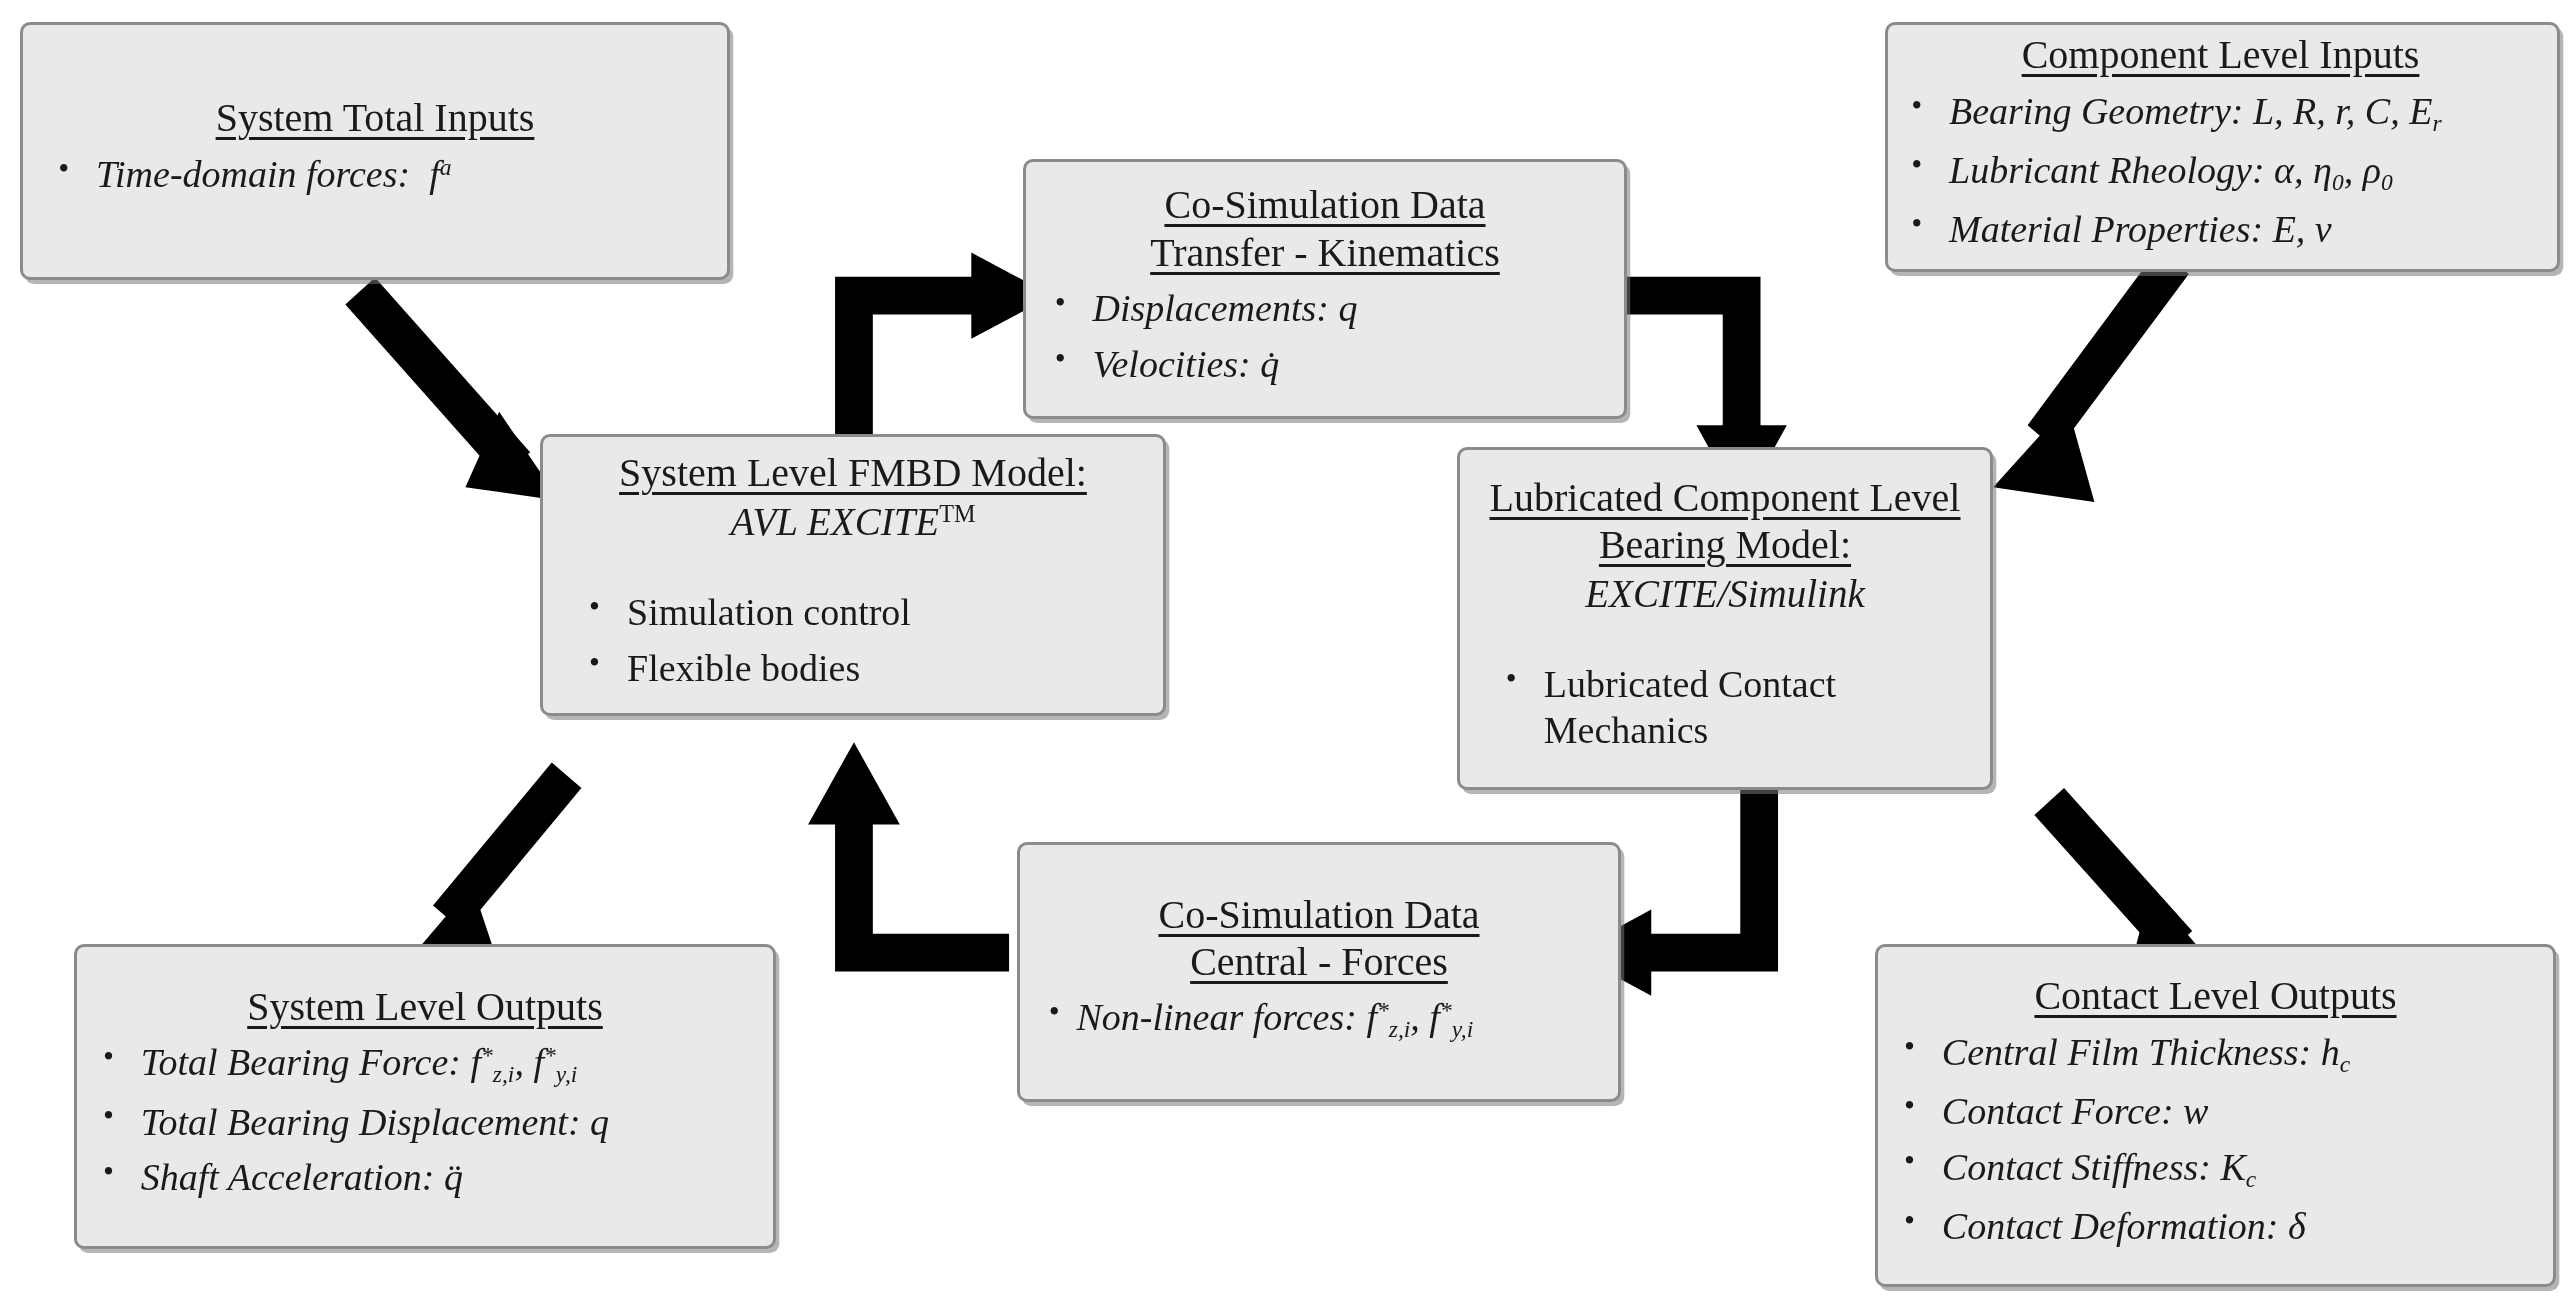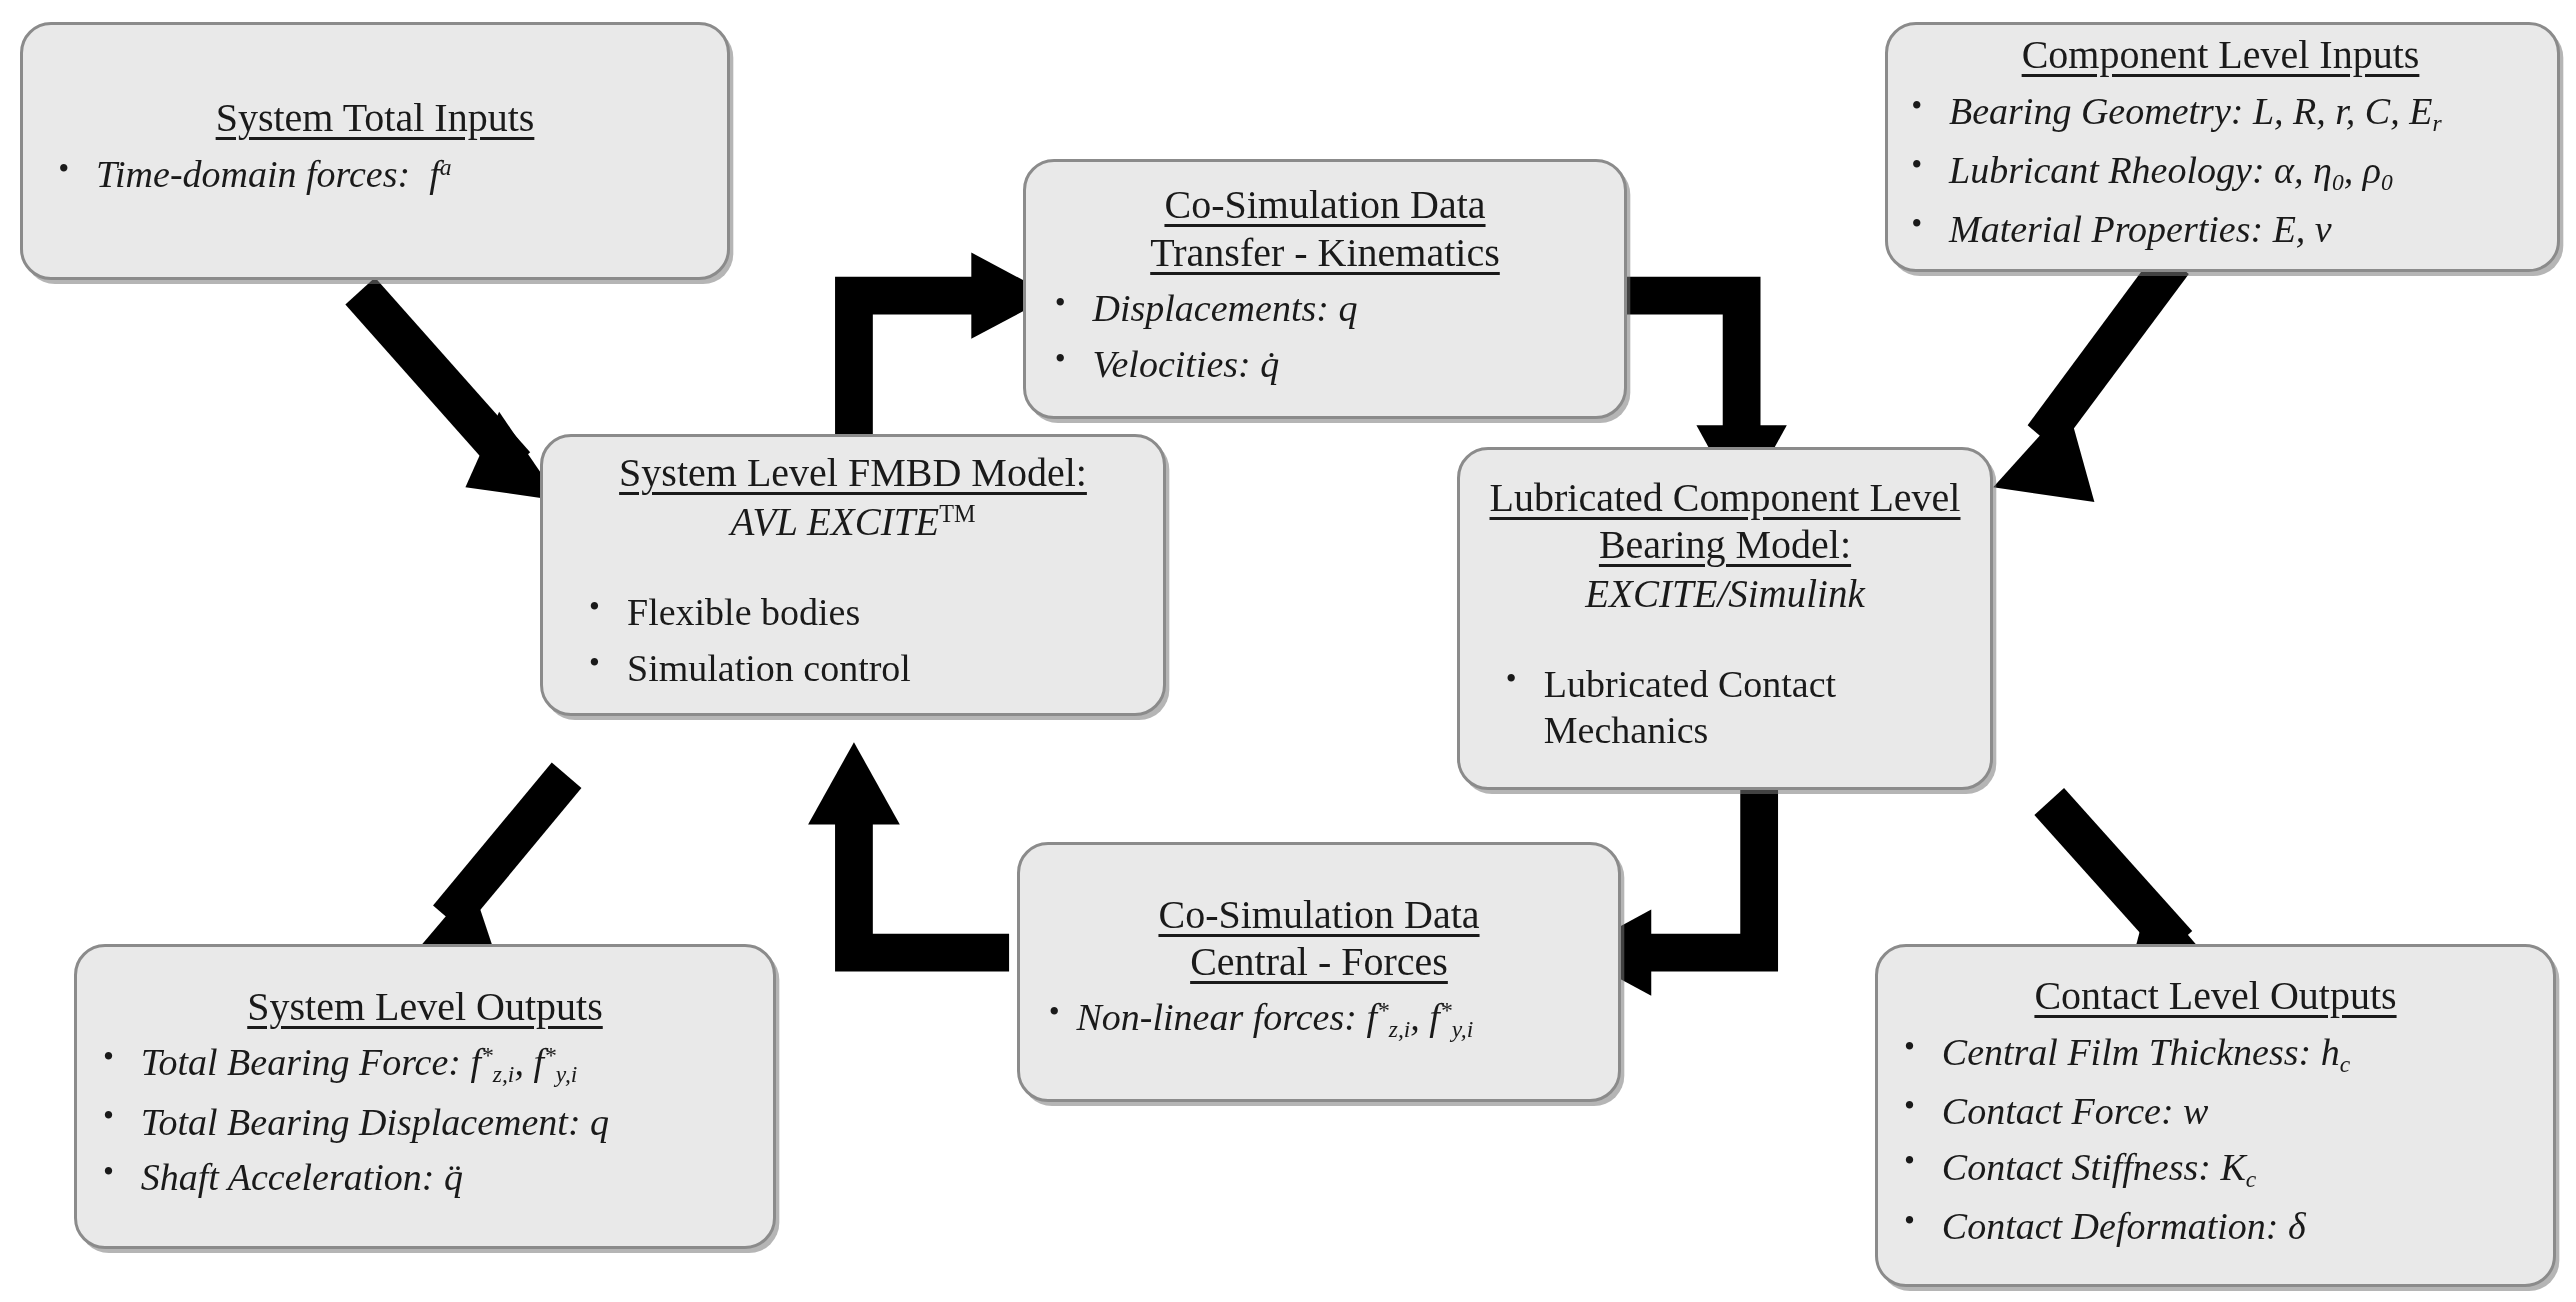--- a/index.html
+++ b/index.html
@@ -7,21 +7,21 @@
     position:relative;
     width:2576px;height:1303px;
     background:#ffffff;
     overflow:hidden;
     font-family:"Liberation Serif","DejaVu Serif",serif;
   }
   .box{
     position:absolute;
     background:#e9e9e9;
     border:3.4px solid #8b8b8b;
-    border-radius:31px;
+    border-radius:10px;
     box-sizing:border-box;
     box-shadow:4px 4.7px 0 -0.7px rgba(120,120,120,.55);
     display:flex;
     flex-direction:column;
     justify-content:center;
     z-index:5;
   }
   .title{
     text-align:center;
     font-size:40px;
@@ -167,22 +167,22 @@
 
   <div class="box" style="left:540px;top:434px;width:626px;height:282px;padding:12px 13.5px;">
     <div class="title">
       <span class="u">System Level FMBD Model:</span>
     </div>
     <div class="subtitle">
       <span>AVL EXCITE</span><sup class="nosl">TM</sup>
     </div>
     <div class="gap"></div>
     <ul class="bullets roman" style="padding-left:17.5px;">
+      <li>Simulation control</li>
       <li>Flexible bodies</li>
-      <li>Simulation control</li>
     </ul>
   </div>
 
   <div class="box" style="left:1457px;top:447px;width:536px;height:343px;padding:10.8px 10.8px;">
     <div class="title">
       <span class="u">Lubricated Component Level</span><br>
       <span class="u">Bearing Model:</span>
     </div>
     <div class="subtitle">EXCITE/Simulink</div>
     <div class="gap"></div>

